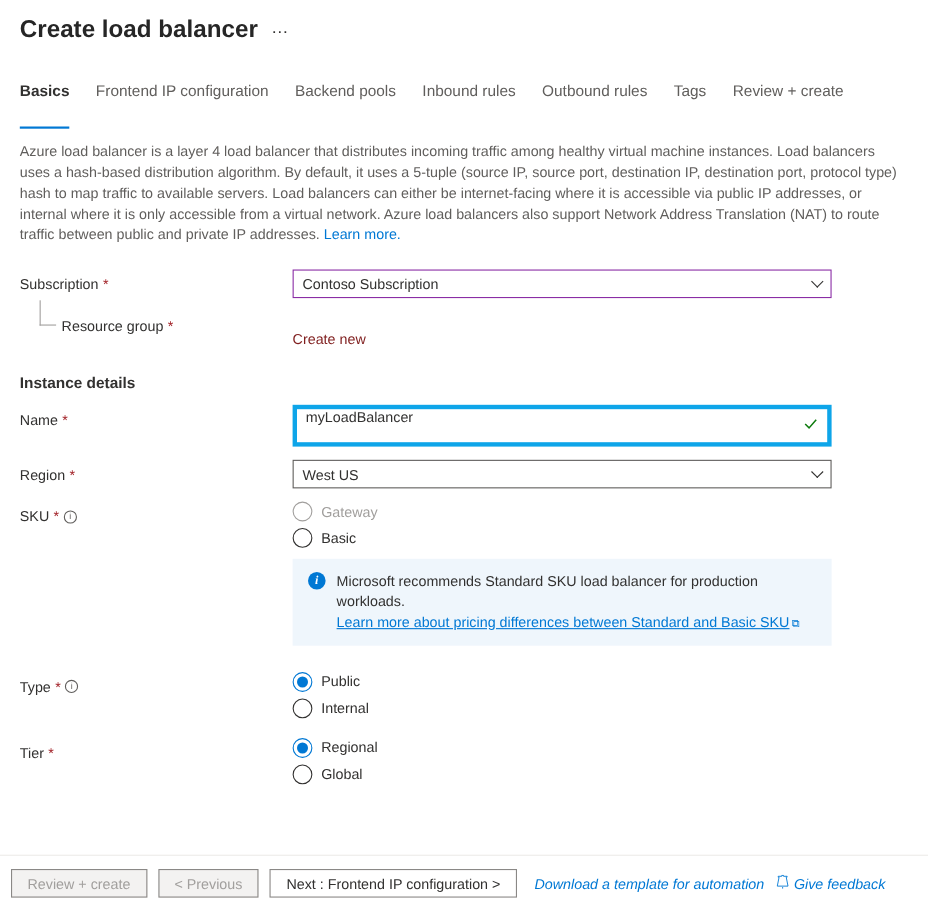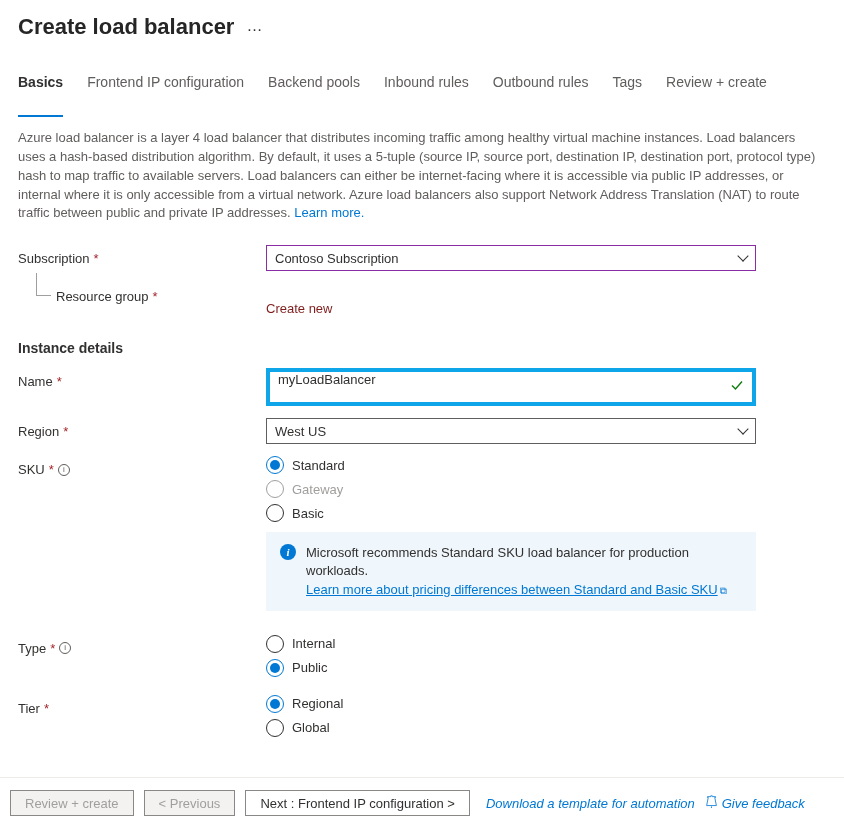--- a/index.html
+++ b/index.html
@@ -388,24 +388,20 @@
     </div>
 
     <div class="form-row" style="margin-bottom:8px">
       <div class="form-label">
         <span>SKU</span>
         <span class="required">*</span>
         <span class="info-icon">i</span>
       </div>
       <div class="form-control">
         <div class="radio-group">
-          <div class="radio-option">
-            <span class="radio-circle selected"></span>
-            <span>Standard</span>
-          </div>
           <div class="radio-option disabled">
             <span class="radio-circle disabled"></span>
             <span>Gateway</span>
           </div>
           <div class="radio-option">
             <span class="radio-circle"></span>
             <span>Basic</span>
           </div>
         </div>
         <div class="info-box">
@@ -420,26 +416,26 @@
 
     <div class="form-row" style="margin-top:24px">
       <div class="form-label">
         <span>Type</span>
         <span class="required">*</span>
         <span class="info-icon">i</span>
       </div>
       <div class="form-control">
         <div class="radio-group">
           <div class="radio-option">
+            <span class="radio-circle selected"></span>
+            <span>Public</span>
+          </div>
+          <div class="radio-option">
             <span class="radio-circle"></span>
             <span>Internal</span>
-          </div>
-          <div class="radio-option">
-            <span class="radio-circle selected"></span>
-            <span>Public</span>
           </div>
         </div>
       </div>
     </div>
 
     <div class="form-row" style="margin-top:18px">
       <div class="form-label">
         <span>Tier</span>
         <span class="required">*</span>
       </div>

